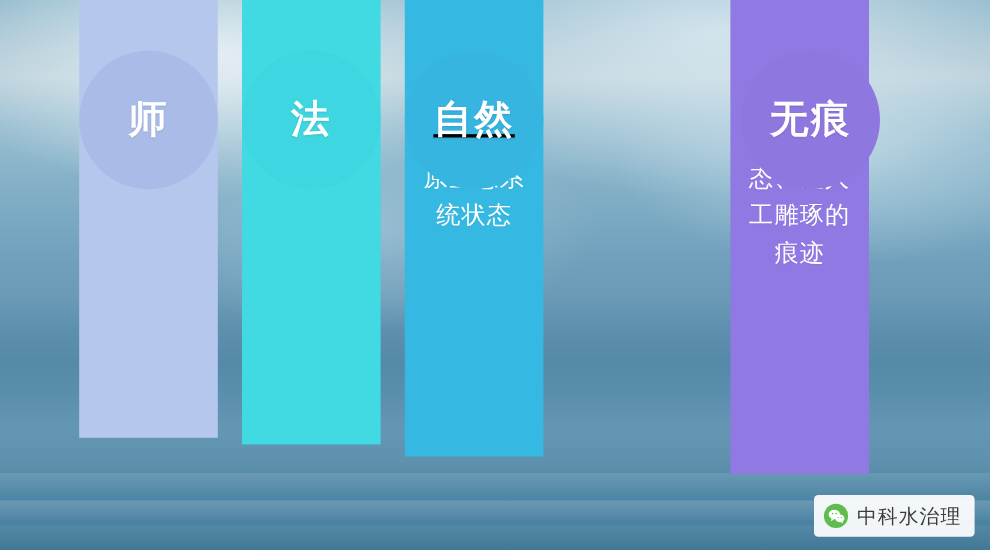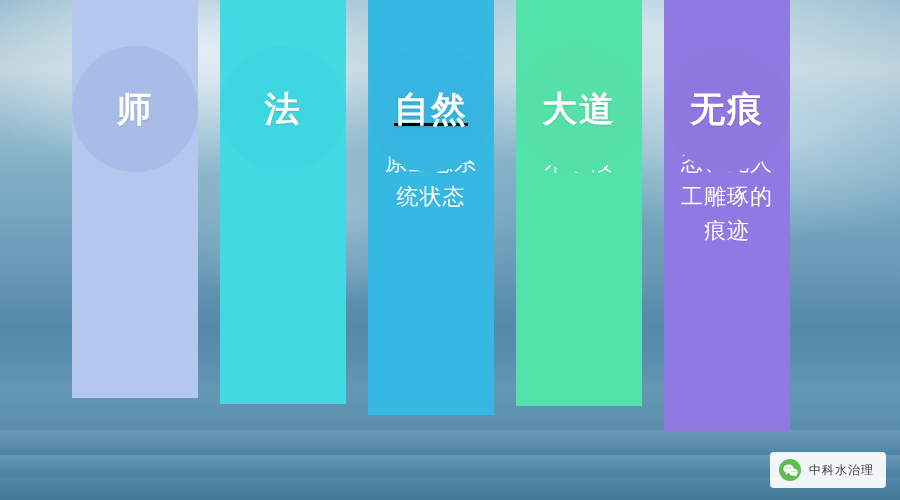--- a/index.html
+++ b/index.html
@@ -155,21 +155,21 @@
     border-radius: 50%;
     background: #5fbd4f;
     display: flex;
     align-items: center;
     justify-content: center;
     flex: 0 0 auto;
   }
   .badge .wechat svg { display: block; }
   .badge .badge-text {
     color: #3c3c3c;
-    font-size: 12px;
+    font-size: 18px;
     letter-spacing: 1px;
     white-space: nowrap;
     text-align: right;
   }
 </style>
 </head>
 <body>
 
 <div id="stage">
 
@@ -202,34 +202,26 @@
 
   <div class="col" id="col-2">
     <div class="col-body" style="background:#35b9e2;">
       <div class="desc">未被干扰破坏过的原生态系统状态</div>
     </div>
     <div class="col-head" style="background:#36b5e0; position:absolute; top:0; left:0;text-decoration:underline;">
       <span class="title">自然</span>
     </div>
   </div>
 
-  <div class="col" id="col-3">
-    <div class="col-body" style="background:#54e2ab;">
-      <div class="desc">先进优秀的工程技术手段</div>
-    </div>
-    <div class="col-head" style="background:#55e0a8; position:absolute; top:0; left:0;">
-      <span class="title">大道</span>
-    </div>
-  </div>
 
   <div class="col" id="col-4">
     <div class="col-body" style="background:#9079e2;">
       <div class="desc">一种天然生态的状态、无人工雕琢的痕迹</div>
     </div>
-    <div class="col-head" style="background:#8f77e0; position:absolute; top:0; left:0;align-items:center;">
+    <div class="col-head" style="background:#8f77e0; position:absolute; top:0; left:10px;align-items:center;">
       <span class="title">无痕</span>
     </div>
   </div>
 
   <div class="badge">
     <span class="wechat">
       <svg width="15" height="13" viewBox="0 0 30 26" aria-hidden="true">
         <ellipse cx="11" cy="9.5" rx="10.5" ry="8.6" fill="#ffffff"></ellipse>
         <polygon points="6,16 5,21.5 10.5,18" fill="#ffffff"></polygon>
         <ellipse cx="21" cy="16.5" rx="8.4" ry="7" fill="#ffffff"></ellipse>

